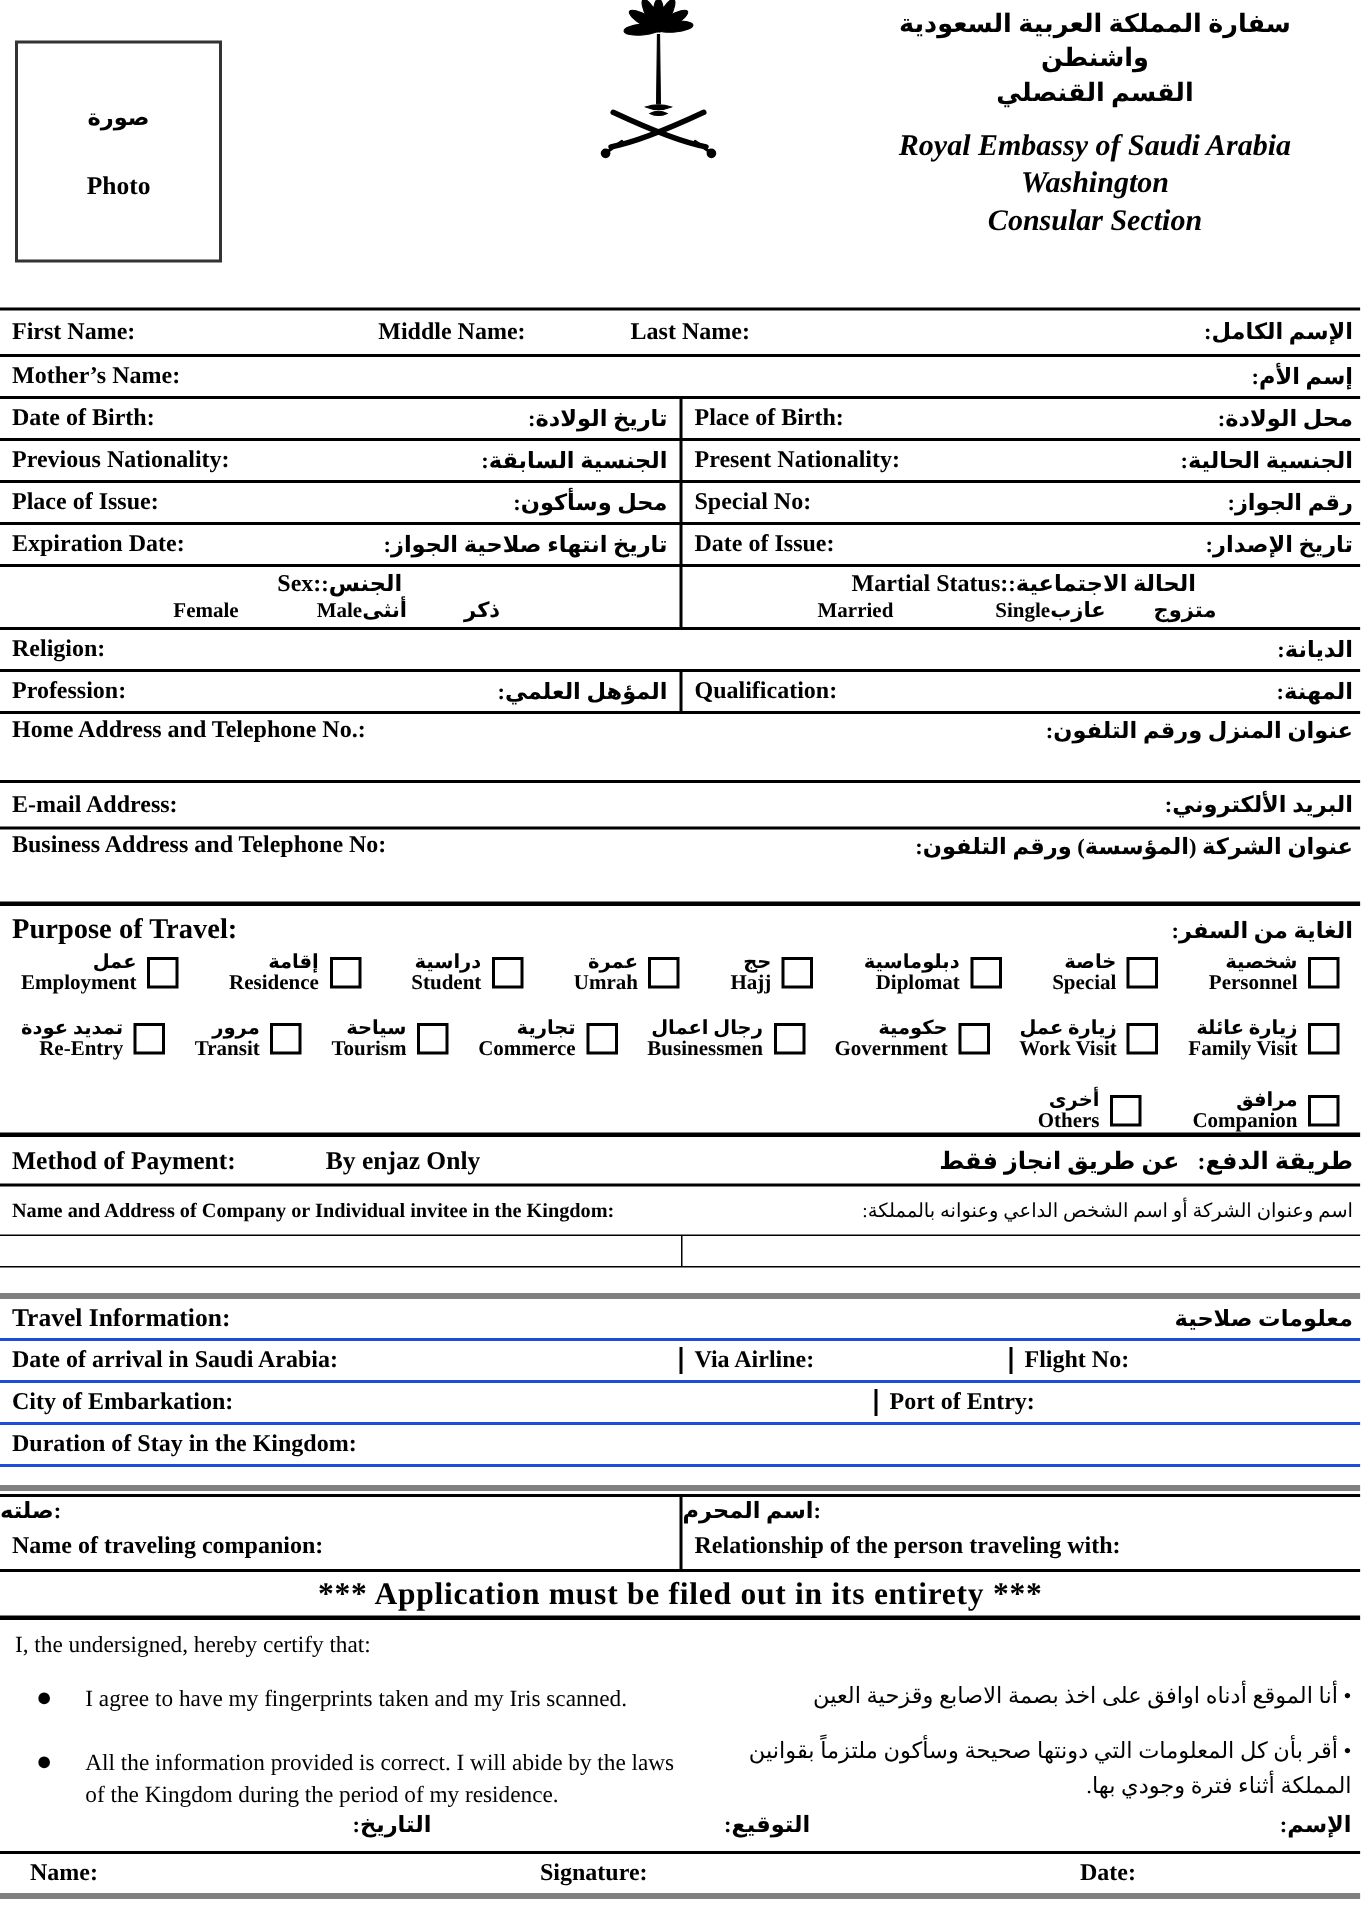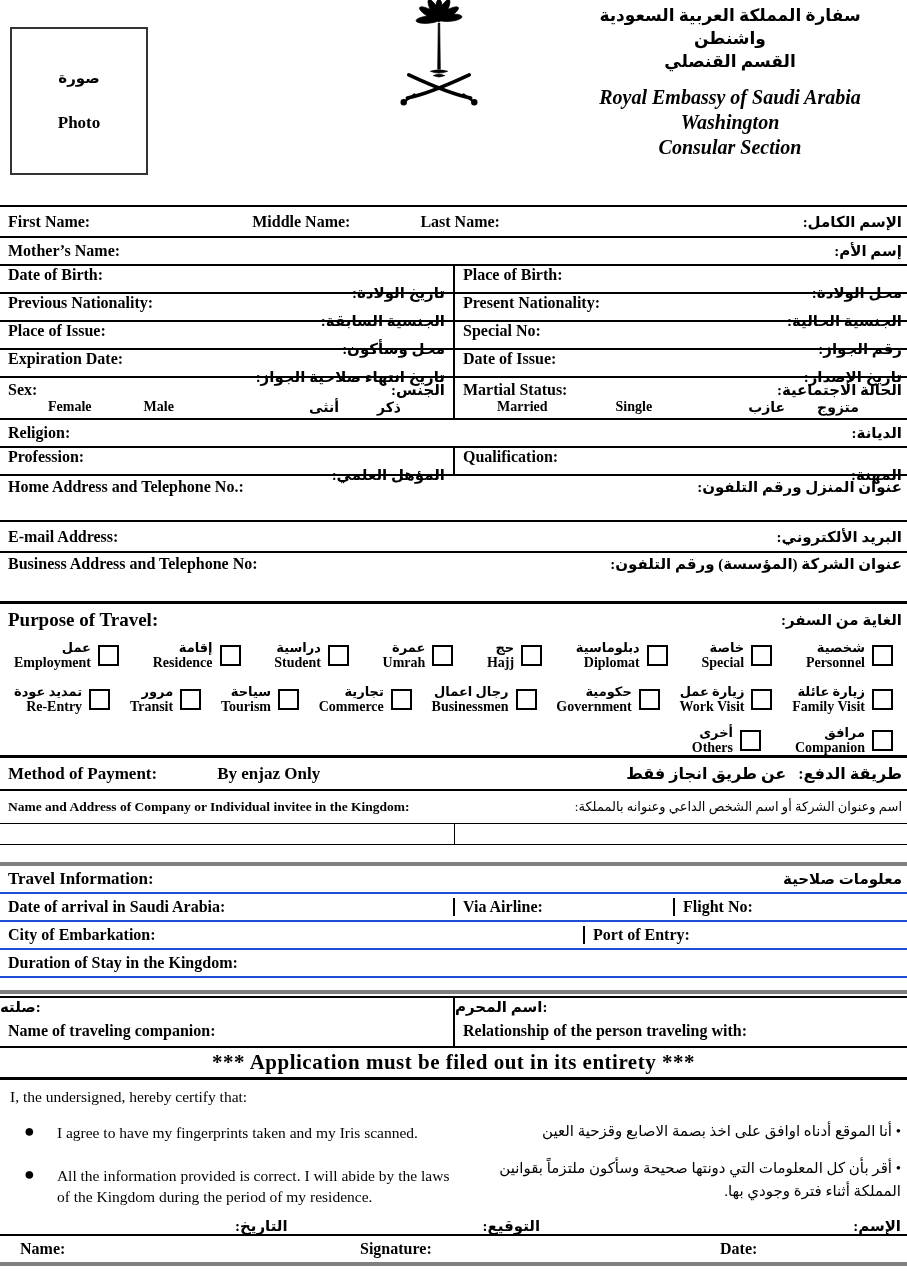--- a/index.html
+++ b/index.html
@@ -24,42 +24,42 @@
   .emblem { position:absolute; left:383px; top:0px; width:112px; height:108px; }
   .head-right {
     position:absolute; right:2px; top:4px; width:350px; text-align:center;
   }
   .head-ar { font-size:17px; font-weight:bold; line-height:23px; }
   .head-en { margin-top:12px; font-size:20px; font-weight:bold; font-style:italic; line-height:25px; }
 
   
   .tbl { width:907px; border-top:2px solid #000; }
   .row { display:flex; align-items:center; border-bottom:2px solid #000; }
-  .row .cell { display:flex; height:100%;flex-direction:column; }
+  .row .cell { display:flex; align-items:center; height:100%; }
   .vdiv { border-right:2px solid #000; }
   .lab { font-weight:bold; font-size:16px; white-space:nowrap; }
   .lab-ar { font-weight:bold; font-size:15px; white-space:nowrap; direction:rtl; }
   .ml8 { margin-left:8px; } .mra { margin-left:auto; } .mr5 { margin-right:5px; } .mr8 { margin-right:8px; }
 
   .h31 { height:31px; } .h28 { height:28px; } .h42 { height:42px; }
   .half-l { width:455px; } .half-r { width:452px; }
   .two-line { flex-direction:column; align-items:stretch; justify-content:center; }
   .subrow { display:flex; align-items:center; font-weight:bold; font-size:14px; }
 
   .addr-row { height:46px; border-bottom:2px solid #000; display:flex; align-items:flex-start; padding-top:2px; }
 
   
   .email-row { height:31px; border-bottom:2px solid #000; display:flex; align-items:center; }
   .biz-row { height:48px; display:flex; align-items:flex-start; padding-top:2px; }
 
   
   .purpose { border-top:3px solid #000; padding-top:3px; height:154px; }
   .purpose-title { display:flex; align-items:center; height:26px; }
   .purpose-title .big { font-size:19px; font-weight:bold; margin-left:8px; }
-  .p-row { display:flex; align-items:center; justify-content:space-between; padding:0 14px; height:44px; }
+  .p-row { display:flex; align-items:flex-start; justify-content:space-between; padding:0 14px; height:44px; }
   .p-row3 { display:flex; align-items:center; justify-content:flex-end; gap:34px; padding-right:14px; height:38px; }
   .p-item { display:flex; align-items:center; gap:7px; }
   .p-stack { display:flex; flex-direction:column; align-items:flex-end; line-height:15px; }
   .p-stack .p-ar { font-size:13px; font-weight:bold; direction:rtl; }
   .p-stack .p-en { font-size:14px; font-weight:bold; }
   .cb { width:21px; height:21px; border:2px solid #000; background:#fff; flex:0 0 auto; }
 
   
   .payment { border-top:3px solid #000; }
   .pay-row { height:33px; border-bottom:2px solid #000; display:flex; align-items:center; }
@@ -88,21 +88,21 @@
 
   
   .cert { position:relative; height:146px; font-size:15.5px; }
   .cert-intro { margin:8px 0 0 10px; }
   .cert-cols { display:flex; margin-top:6px; }
   .cert-left { width:465px; }
   .cert-right { width:442px; padding-right:6px; }
   .cbullet { display:flex; gap:22px; margin:10px 0 0 24px; line-height:21px; }
   .cbullet .dot { font-size:18px; line-height:18px; }
   .abullet { direction:rtl; text-align:right; margin-top:8px; line-height:23px; font-size:15px; }
-  .cert-labels { display:flex; align-items:center; margin-top:10px; font-weight:bold; font-size:15px; }
+  .cert-labels { display:flex; align-items:center; font-weight:bold; font-size:15px; }
   .cl-date { margin-left:235px; } .cl-sig { margin-left:195px; } .cl-name { margin-left:auto; margin-right:6px; }
 
   
   .sig-row { border-top:2px solid #000; border-bottom:4px solid #808080; height:32px; display:flex; align-items:center; }
   .sig-row .s1 { margin-left:20px; width:340px; }
   .sig-row .s2 { width:300px; }
   .sig-row .s3 { margin-left:60px; }
 </style>
 </head>
 <body>

